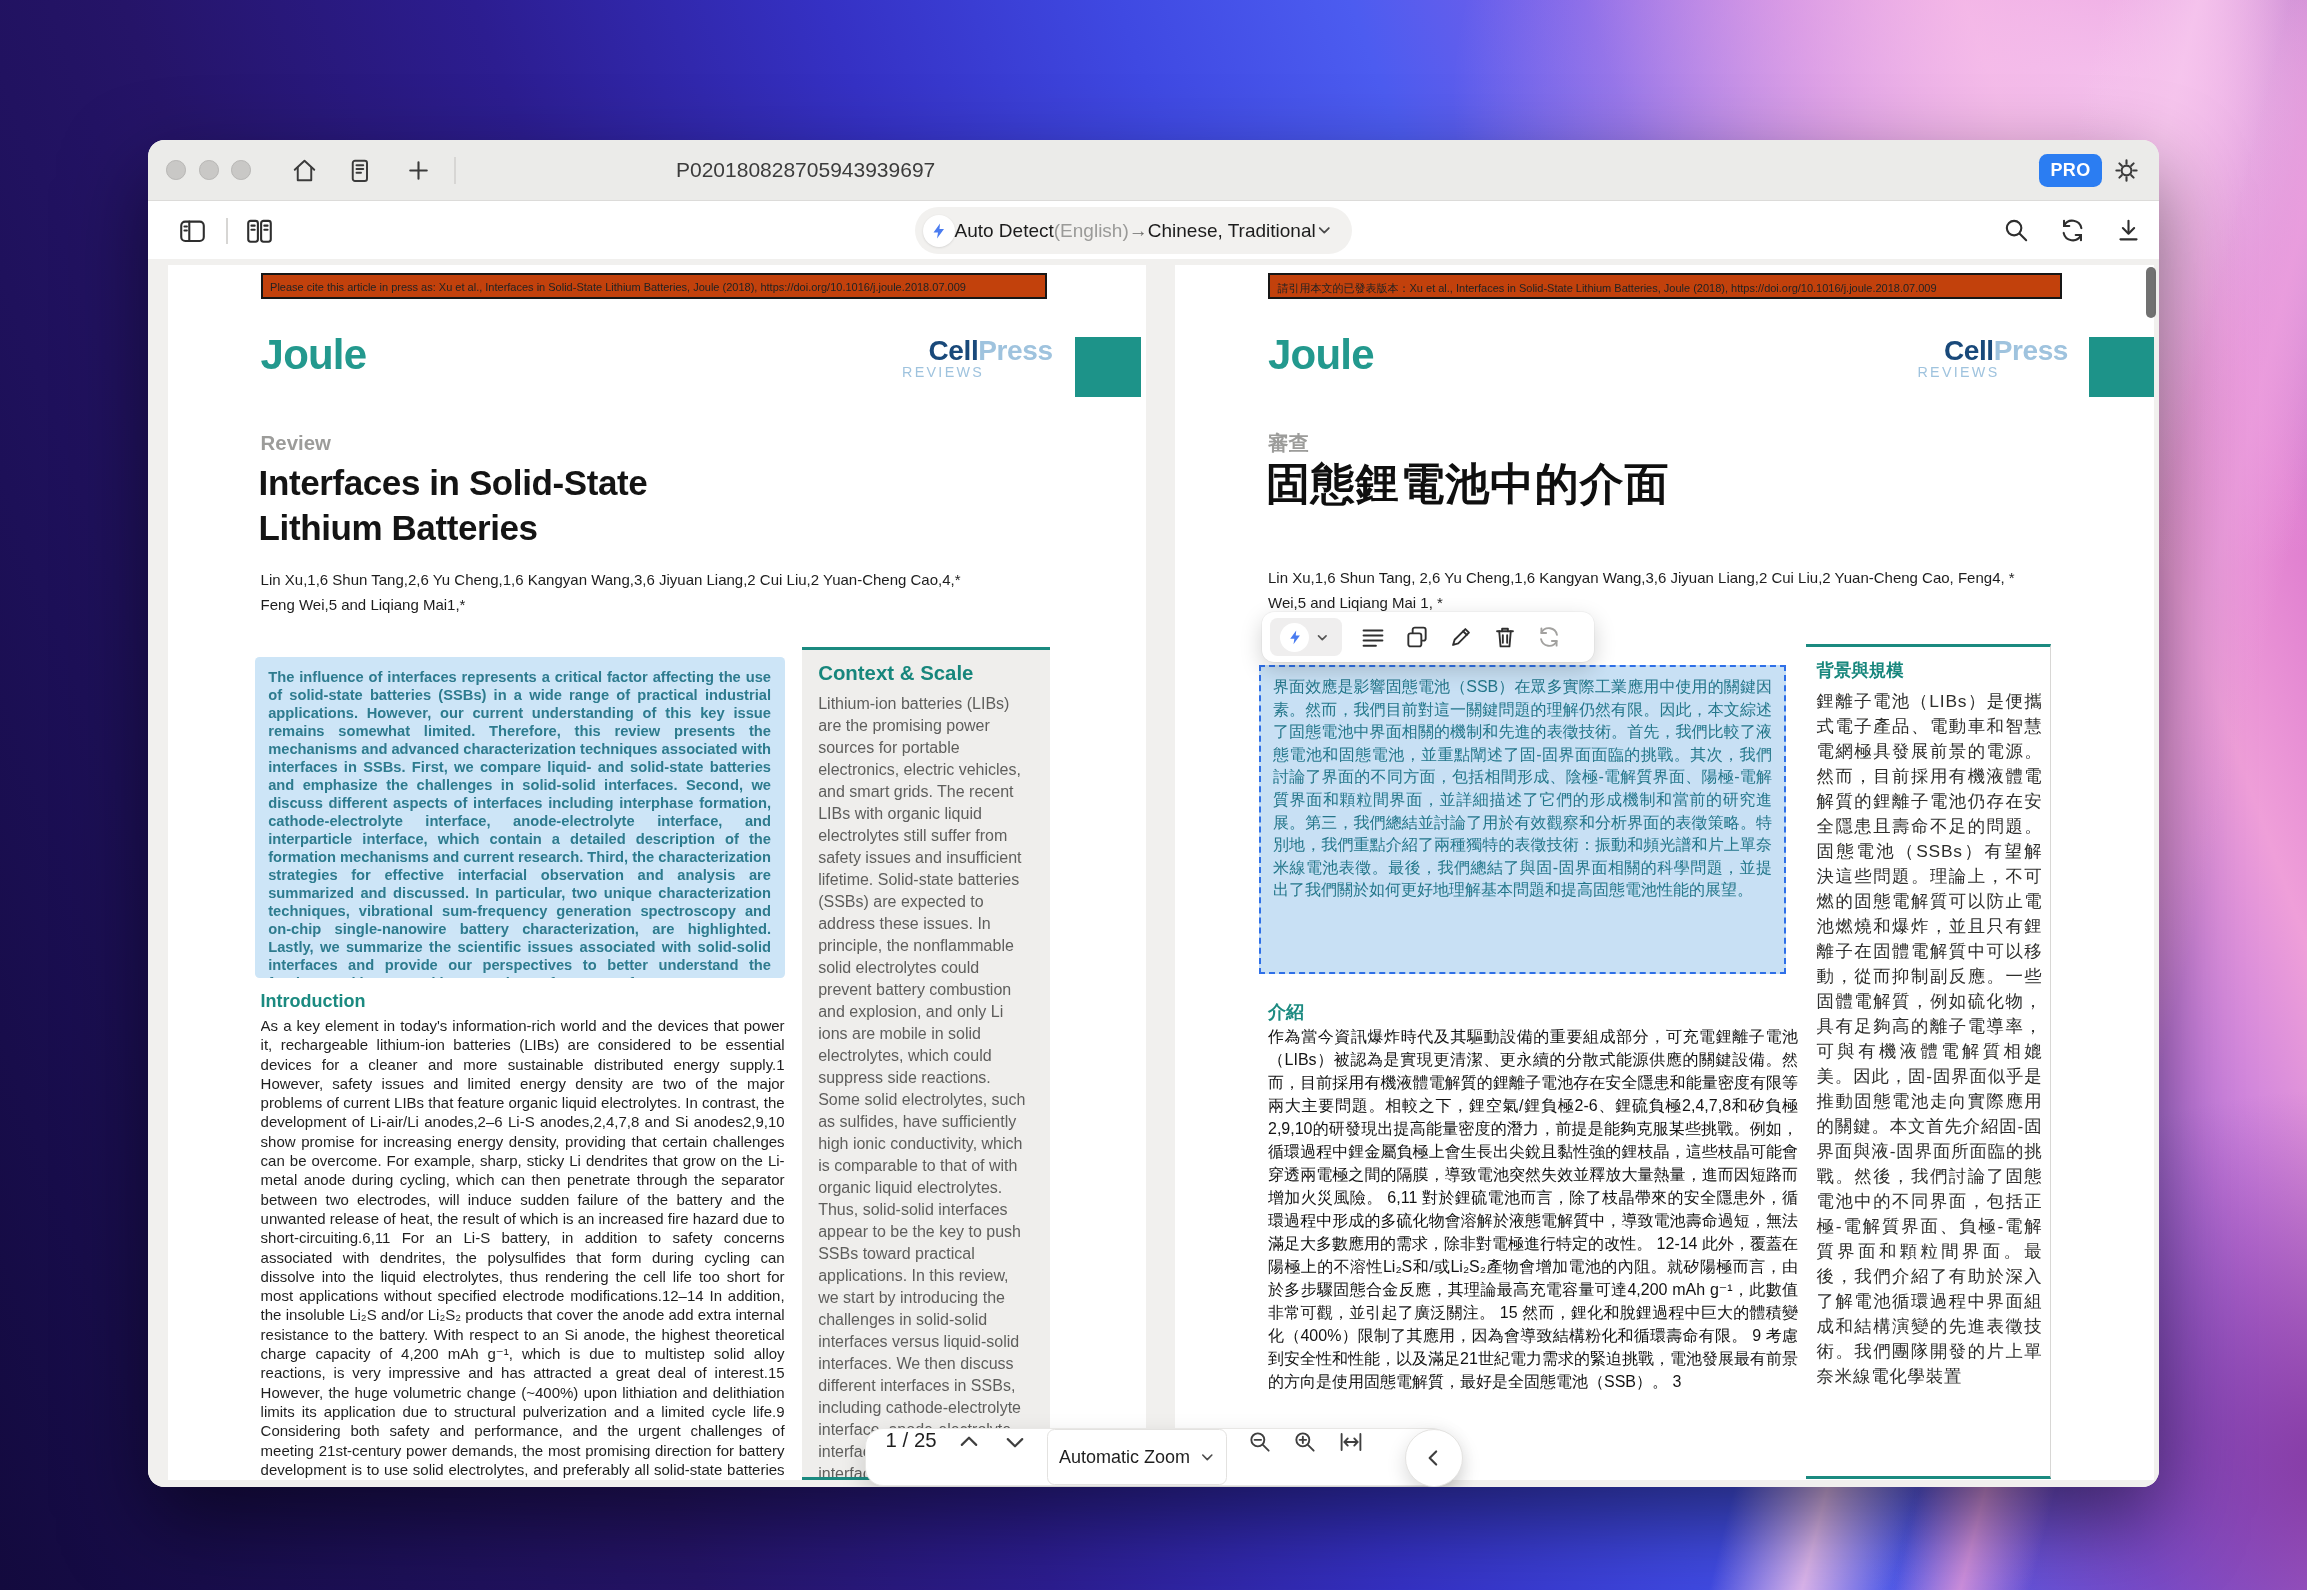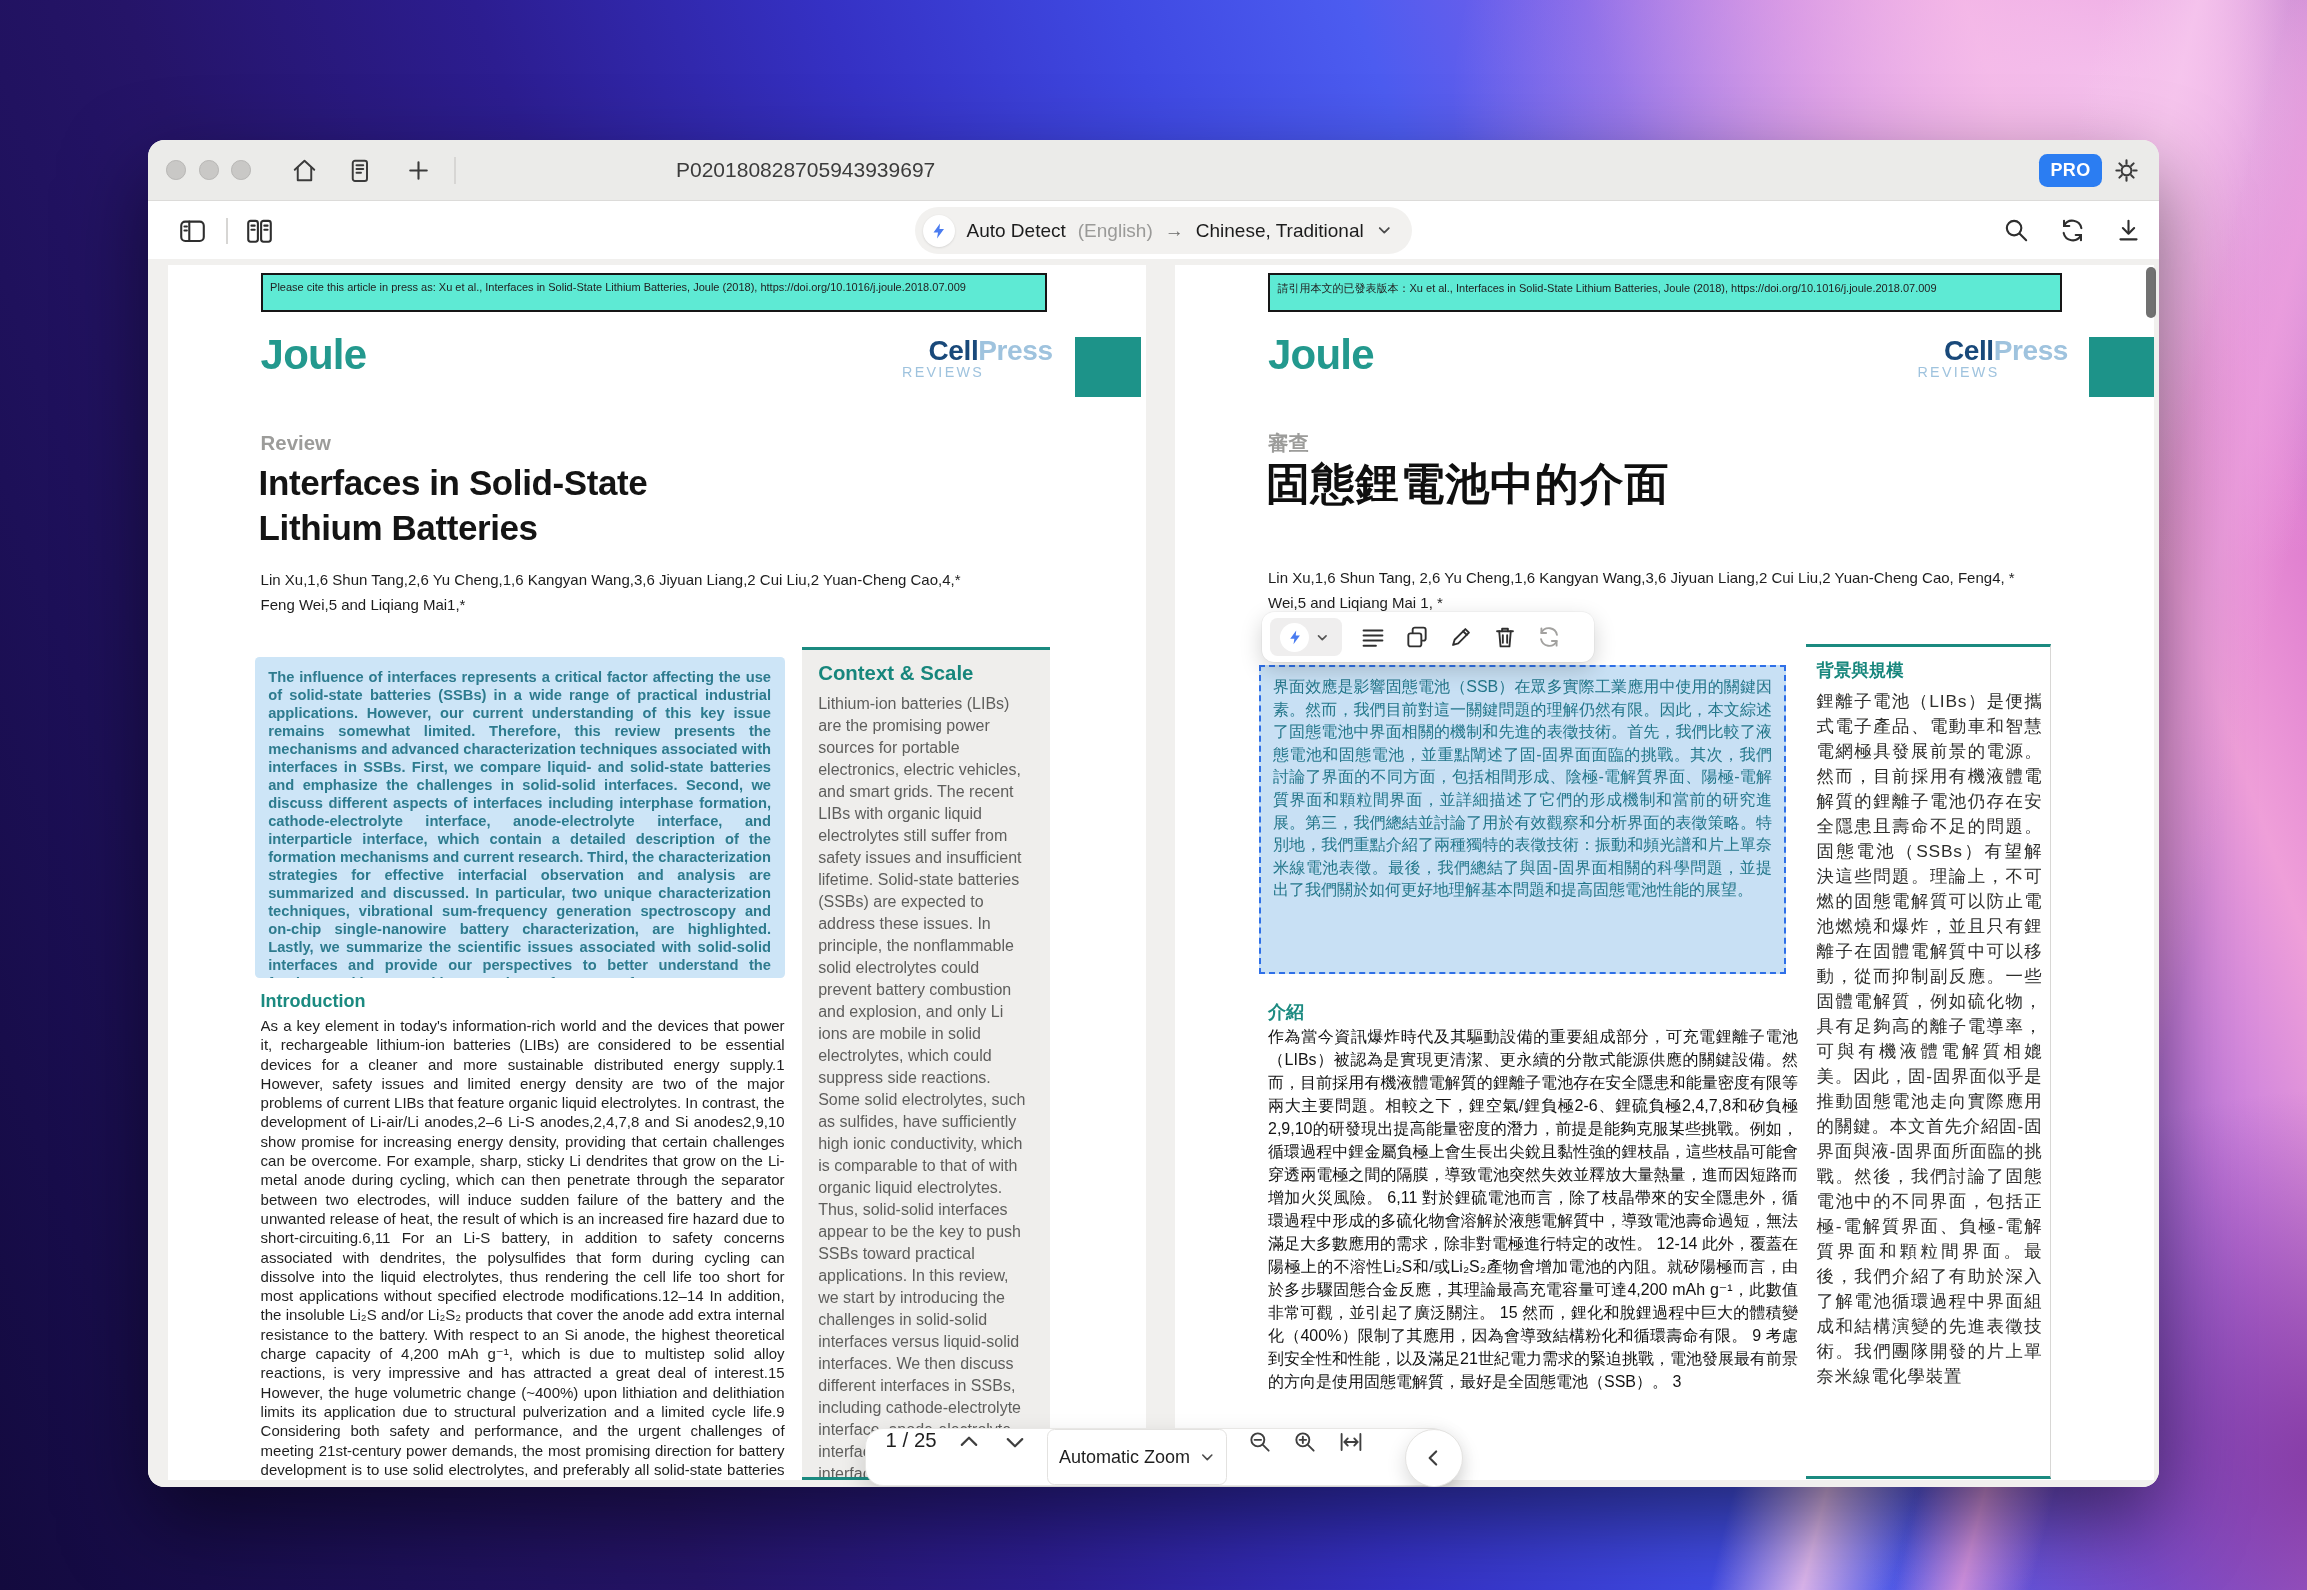--- a/index.html
+++ b/index.html
@@ -25,36 +25,36 @@
   #tb-title{position:absolute;left:528px;top:18px;font-size:21px;color:#3c3c3c;}
   #pro-badge{position:absolute;left:1891px;top:13.6px;width:63px;height:33px;border-radius:8.3px;background:#2b7df2;
     color:#fff;font-weight:bold;font-size:18px;display:flex;align-items:center;justify-content:center;letter-spacing:0.4px;}
   #gear-btn{left:1965px;}
 
   
   #subtoolbar{position:absolute;left:0;top:61px;right:0;height:58px;background:#ffffff;border-bottom:0.8px solid #e6e5e3;}
   .st-icon{position:absolute;top:15px;width:29px;height:29px;}
   .st-icon svg{width:29px;height:29px;}
   #lang-pill{position:absolute;left:767px;top:6px;height:47px;border-radius:23.4px;background:#f2f1ef;
-    display:flex;align-items:center;padding:0 19.6px 0 7.5px;gap:12px;}
+    display:flex;align-items:center;padding:0 19.6px 0 7.5px;gap:0;}
   #bolt-circle{width:32px;height:32px;border-radius:50%;background:#fff;display:flex;align-items:center;justify-content:center;box-shadow:0 0.8px 2.3px rgba(0,0,0,.12);}
   #bolt-circle svg{width:18px;height:18px;}
   .lang-txt{font-size:19px;color:#1c1c1c;}
   .lang-hint{font-size:19px;color:#9a9a98;}
   .lang-arrow{font-size:19px;color:#6a6a68;}
   .chev{width:16.6px;height:16.6px;}
 
   
   #content{position:absolute;left:0;top:119px;right:0;bottom:0;background:#f1f0ee;}
   .page{position:absolute;top:6px;width:978px;height:1215px;background:#ffffff;overflow:hidden;}
   #page-left{left:19.6px;}
   #page-right{left:1027px;width:979px;}
 
-  .cite-box{position:absolute;left:93px;top:8.3px;height:39px;border:2.3px solid #161616;box-sizing:border-box;
-    font-size:11px;color:#222;padding:5.3px 7.5px;background:#5eead4;}
+  .cite-box{position:absolute;left:93px;top:8.3px;height:26px;border:2.3px solid #161616;box-sizing:border-box;
+    font-size:11px;color:#222;padding:5.3px 7.5px;background:#c2410c;}
   .joule-logo{position:absolute;left:93px;top:66px;font-size:42px;font-weight:bold;color:#23998e;letter-spacing:-0.8px;}
   .cellpress{position:absolute;top:72px;width:219px;text-align:right;line-height:1;}
   .cp-big{font-size:28px;font-weight:bold;letter-spacing:-0.4px;}
   .cp-cell{color:#19497a;}
   .cp-press{color:#9fc3de;}
   .cp-reviews{font-size:14.3px;color:#9fc3de;letter-spacing:2.3px;margin-top:0;text-align:center;}
   .teal-block{position:absolute;top:72px;height:60px;background:#1d9389;}
 
   .kicker{position:absolute;left:93px;font-size:20.4px;font-weight:bold;color:#9c9c9a;}
   .paper-title{position:absolute;left:91px;font-size:35px;font-weight:600;color:#141414;line-height:45px;letter-spacing:-0.4px;}

